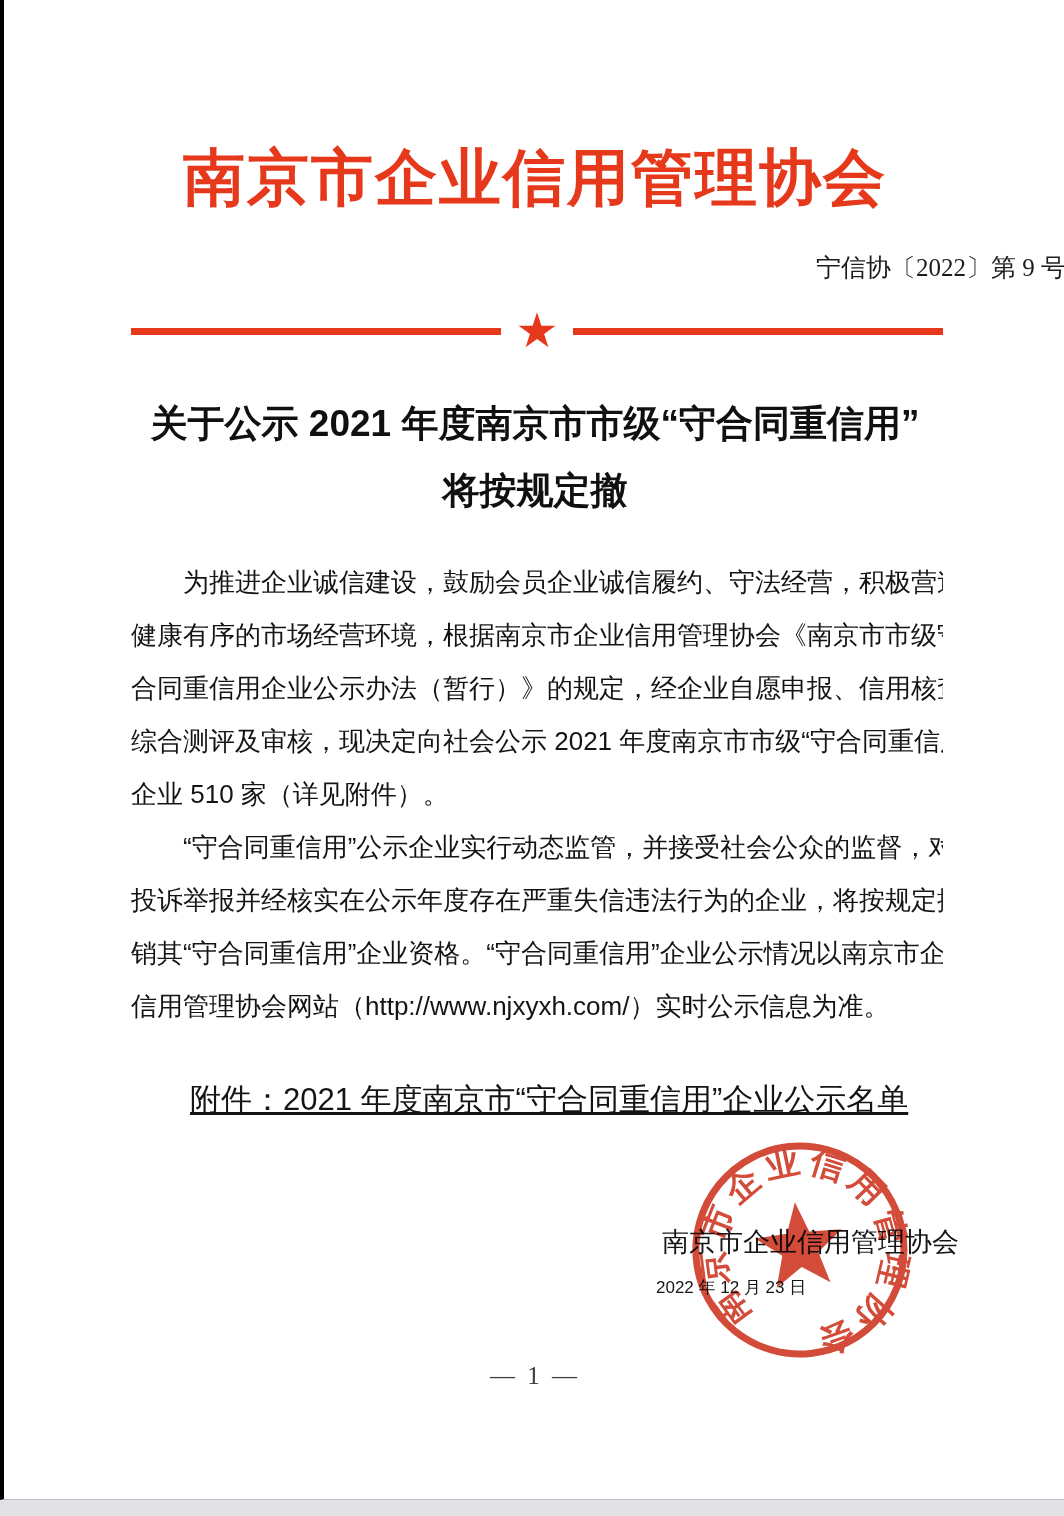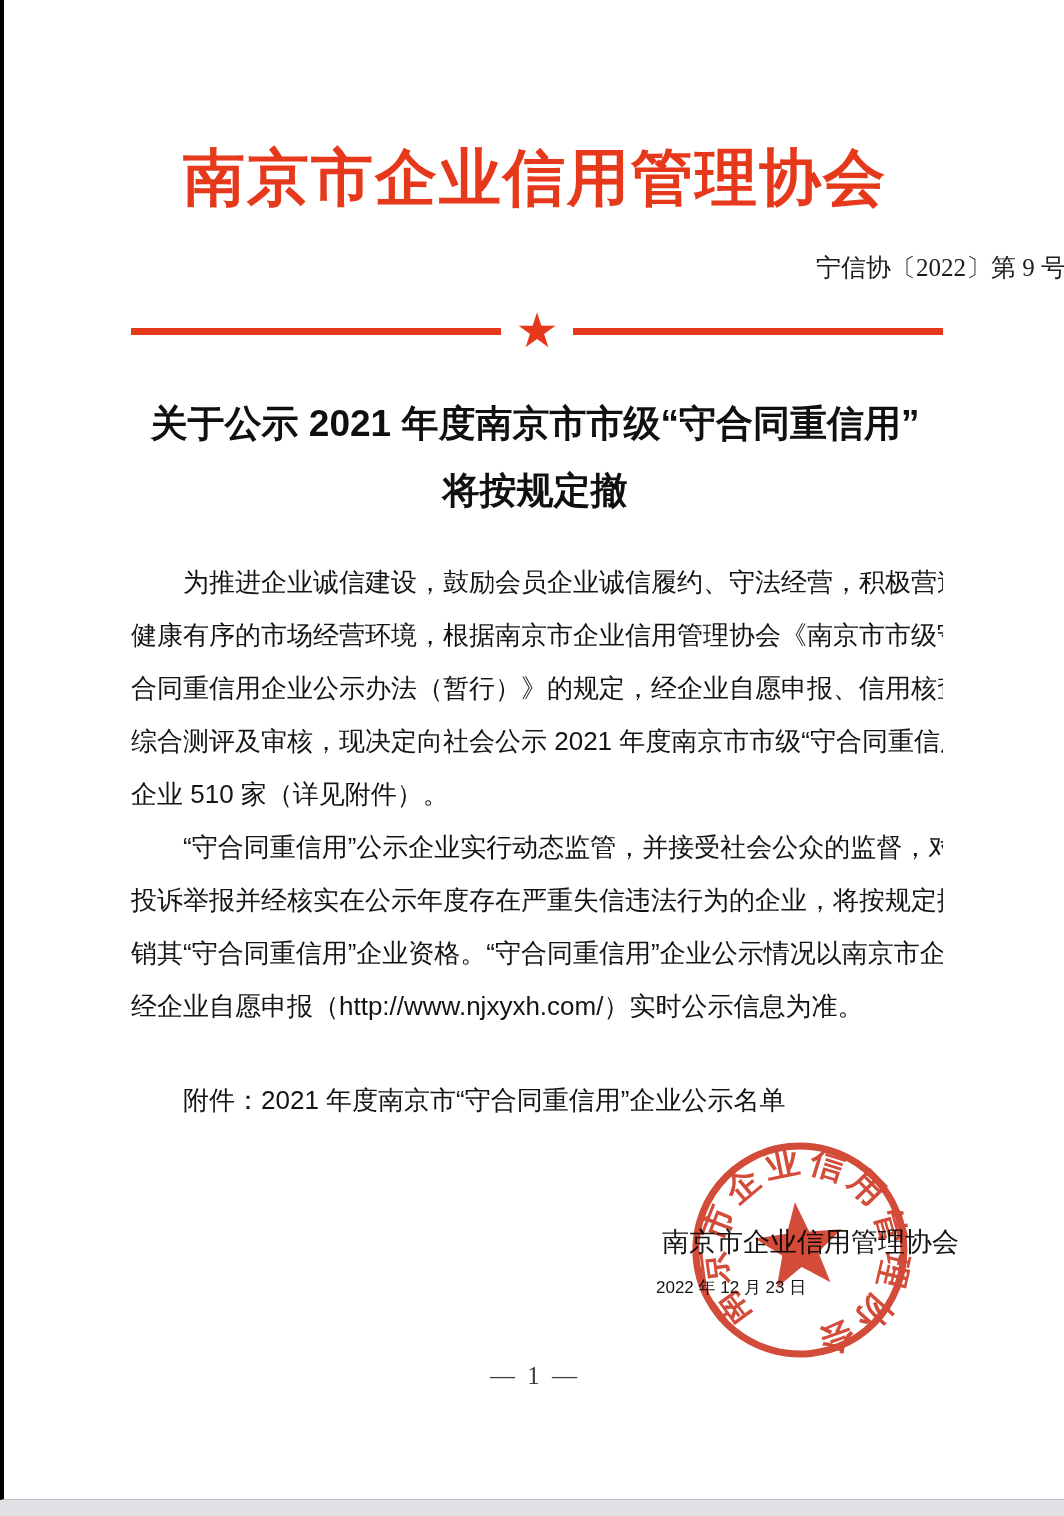--- a/index.html
+++ b/index.html
@@ -50,23 +50,23 @@
     font-size: 26px; color: #141414;
   }
   .bline {
     height: 53px; line-height: 53px;
     text-align: justify; text-align-last: justify;
     overflow: hidden; white-space: nowrap;
   }
   .bline.lastline { text-align-last: left; }
   .bline.indent { text-indent: 52px; }
   .attachment {
-    position: absolute; top: 1080px; left: 127px; width: 812px;
-    font-size: 26px; line-height: 40px; color: #141414;
-    text-indent: 52px; white-space: nowrap;
+    position: absolute; top: 1080px; left: 134px; width: 812px;
+    font-size: 31px; line-height: 40px; color: #141414;
+    text-indent: 52px; white-space: nowrap; text-decoration: underline;
   }
   .sig-org {
     position: absolute; top: 1224px; left: 658px; width: 286px;
     text-align: center; font-size: 27px; color: #151515;
     white-space: nowrap;
   }
   .sig-date {
     position: absolute; top: 1276px; left: 652px; width: 258px;
     font-size: 17px; color: #151515;
     white-space: nowrap;
@@ -107,21 +107,21 @@
 
   <div class="body-block">
     <div class="bline indent">为推进企业诚信建设，鼓励会员企业诚信履约、守法经营，积极营造</div>
     <div class="bline">健康有序的市场经营环境，根据南京市企业信用管理协会《南京市市级守</div>
     <div class="bline">合同重信用企业公示办法（暂行）》的规定，经企业自愿申报、信用核查、</div>
     <div class="bline">综合测评及审核，现决定向社会公示 2021 年度南京市市级“守合同重信用”</div>
     <div class="bline lastline">企业 510 家（详见附件）。</div>
     <div class="bline indent">“守合同重信用”公示企业实行动态监管，并接受社会公众的监督，对被</div>
     <div class="bline">投诉举报并经核实在公示年度存在严重失信违法行为的企业，将按规定撤</div>
     <div class="bline">销其“守合同重信用”企业资格。“守合同重信用”企业公示情况以南京市企业</div>
-    <div class="bline lastline">经企业自愿申报（http://www.njxyxh.com/）实时公示信息为准。</div>
+    <div class="bline lastline">信用管理协会网站（http://www.njxyxh.com/）实时公示信息为准。</div>
   </div>
 
   <div class="attachment">附件：2021 年度南京市“守合同重信用”企业公示名单</div>
 
   <div class="sig-org">南京市企业信用管理协会</div>
   <div class="sig-date">2022 年 12 月 23 日</div>
 
   <svg class="seal" viewBox="0 0 226 226" xmlns="http://www.w3.org/2000/svg">
     <circle cx="113" cy="112" r="104" fill="none" stroke="#cf3b28" stroke-width="7"></circle>
     <polygon fill="#cf3b28" points="113,64 124.2,94.6 156.7,95.8 131.1,115.9 140,147.2 113,129 86,147.2 94.9,115.9 69.3,95.8 101.8,94.6"></polygon>

